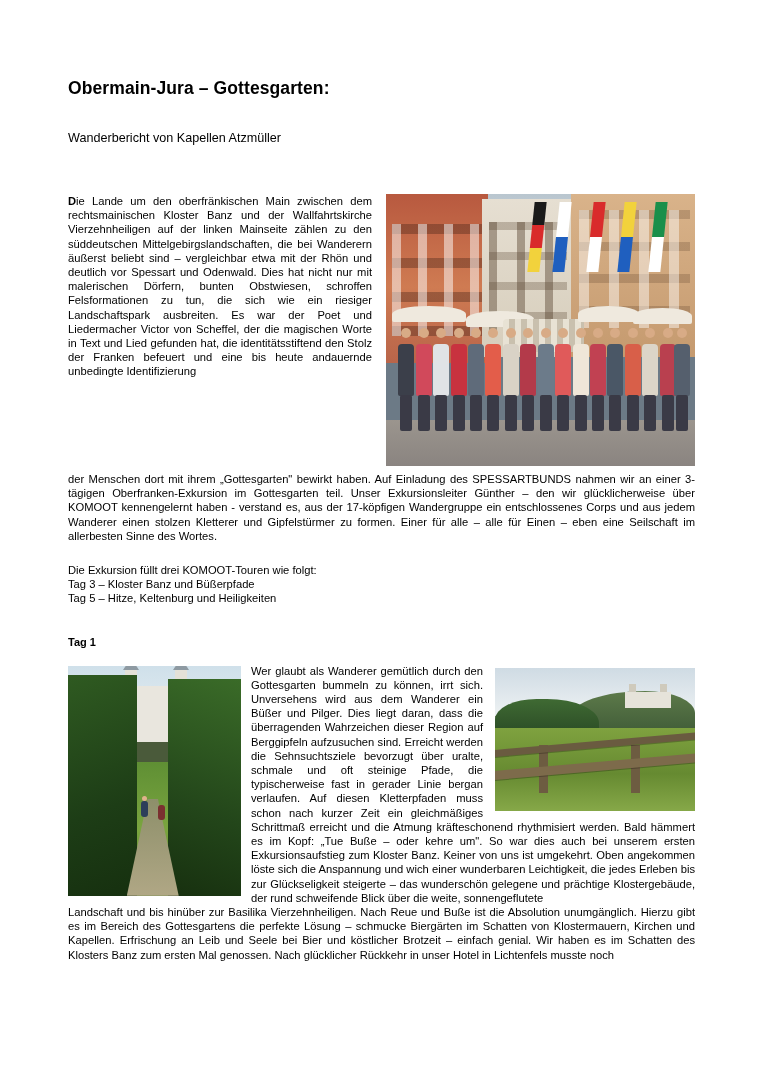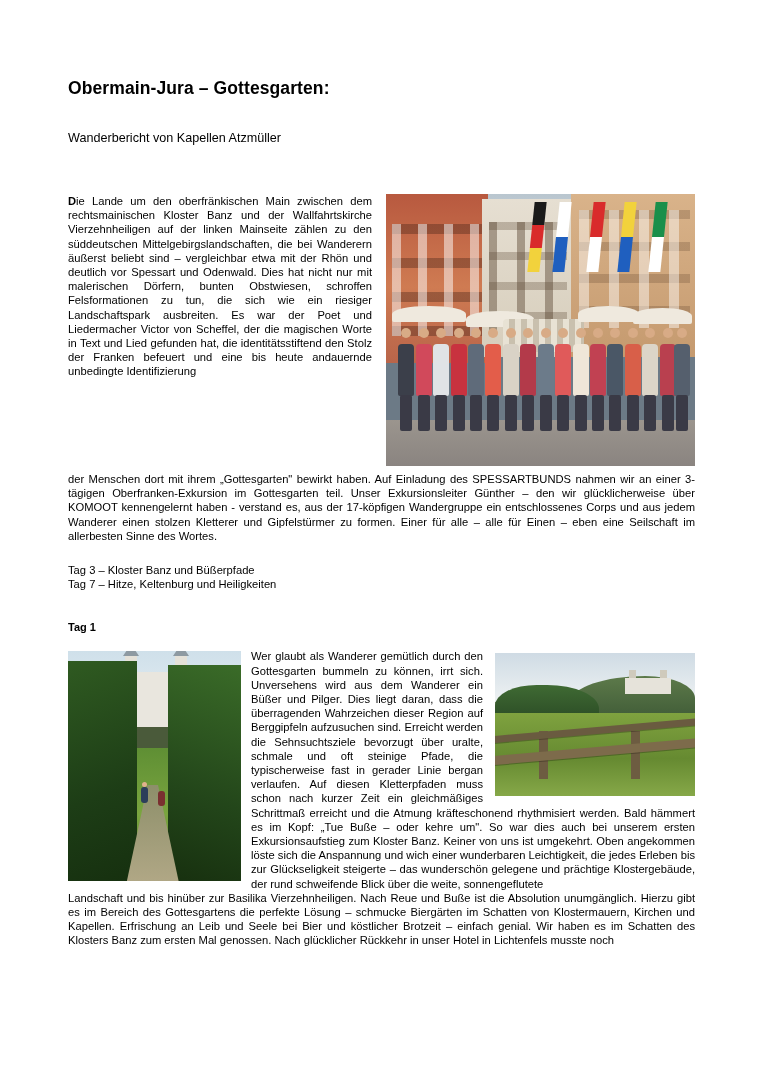--- a/index.html
+++ b/index.html
@@ -383,22 +383,23 @@
             </div>
         </div>
       </div>
 
       <p><span class="first-letter">D</span><span>ie Lande um den oberfränkischen Main zwischen dem rechtsmainischen Kloster Banz und der Wallfahrtskirche Vierzehnheiligen auf der linken Mainseite zählen zu den süddeutschen Mittelgebirgslandschaften, die bei Wanderern äußerst beliebt sind – vergleichbar etwa mit der Rhön und deutlich vor Spessart und Odenwald. Dies hat nicht nur mit malerischen Dörfern, bunten Obstwiesen, schroffen Felsformationen zu tun, die sich wie ein riesiger Landschaftspark ausbreiten. Es war der Poet und Liedermacher Victor von Scheffel, der die magischen Worte in Text und Lied gefunden hat, die identitätsstiftend den Stolz der Franken befeuert und eine bis heute andauernde unbedingte Identifizierung</span></p>
     </div>
 
     <p class="after-float">der Menschen dort mit ihrem „Gottesgarten" bewirkt haben. Auf Einladung des SPESSARTBUNDS nahmen wir an einer 3-tägigen Oberfranken-Exkursion im Gottesgarten teil. Unser Exkursionsleiter Günther – den wir glücklicherweise über KOMOOT kennengelernt haben - verstand es, aus der 17-köpfigen Wandergruppe ein entschlossenes Corps und aus jedem Wanderer einen stolzen Kletterer und Gipfelstürmer zu formen. Einer für alle – alle für Einen – eben eine Seilschaft im allerbesten Sinne des Wortes.</p>
 
     <div class="tours">
+      <div>Die Exkursion füllt drei KOMOOT-Touren wie folgt:</div>
       <div>Tag 3 – Kloster Banz und Büßerpfade</div>
-      <div>Tag 7 – Hitze, Keltenburg und Heiligkeiten</div>
+      <div>Tag 5 – Hitze, Keltenburg und Heiligkeiten</div>
     </div>
 
     <div class="tag-head">Tag 1</div>
 
     <div class="day-section">
 
       <div class="left-figure">
         <div class="lf-sky"></div>
         <div class="lf-church"></div>
         <div class="lf-tower lf-t1"></div>

